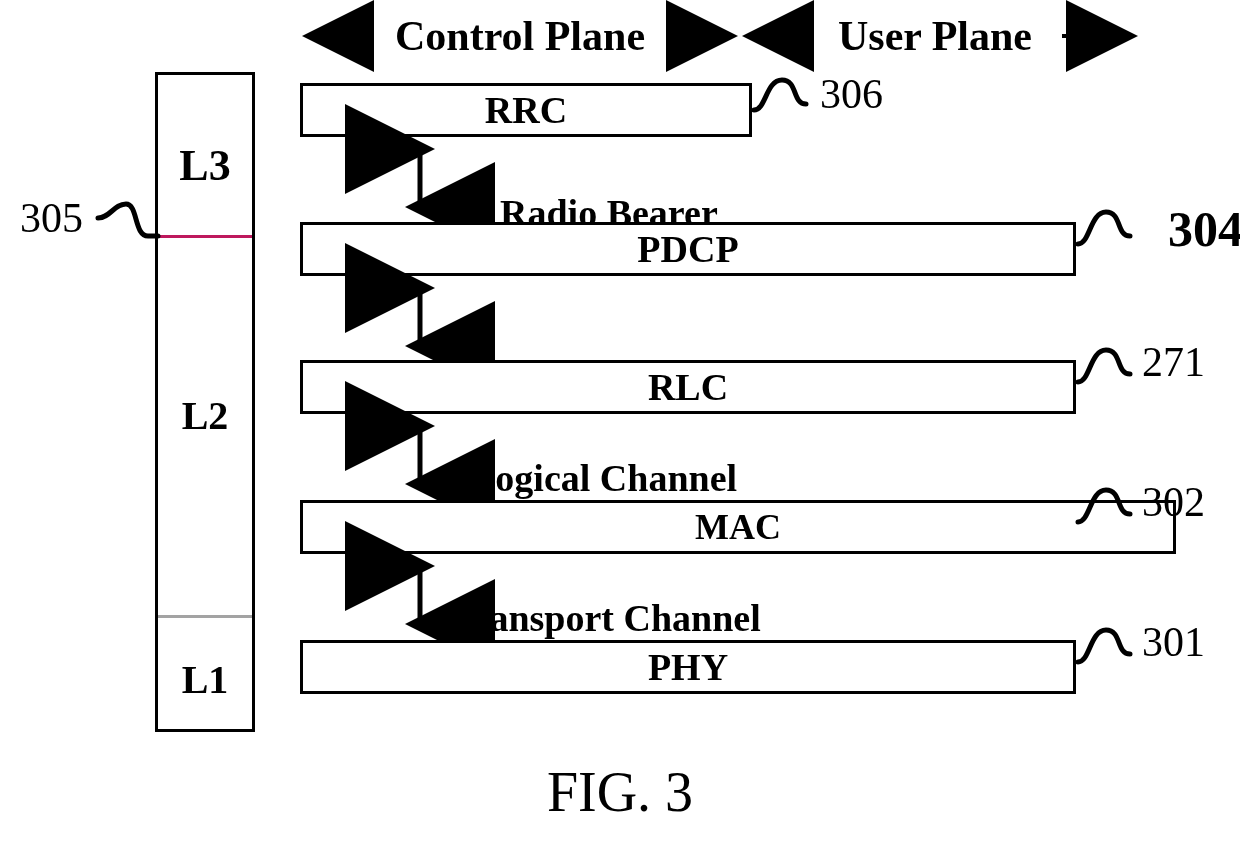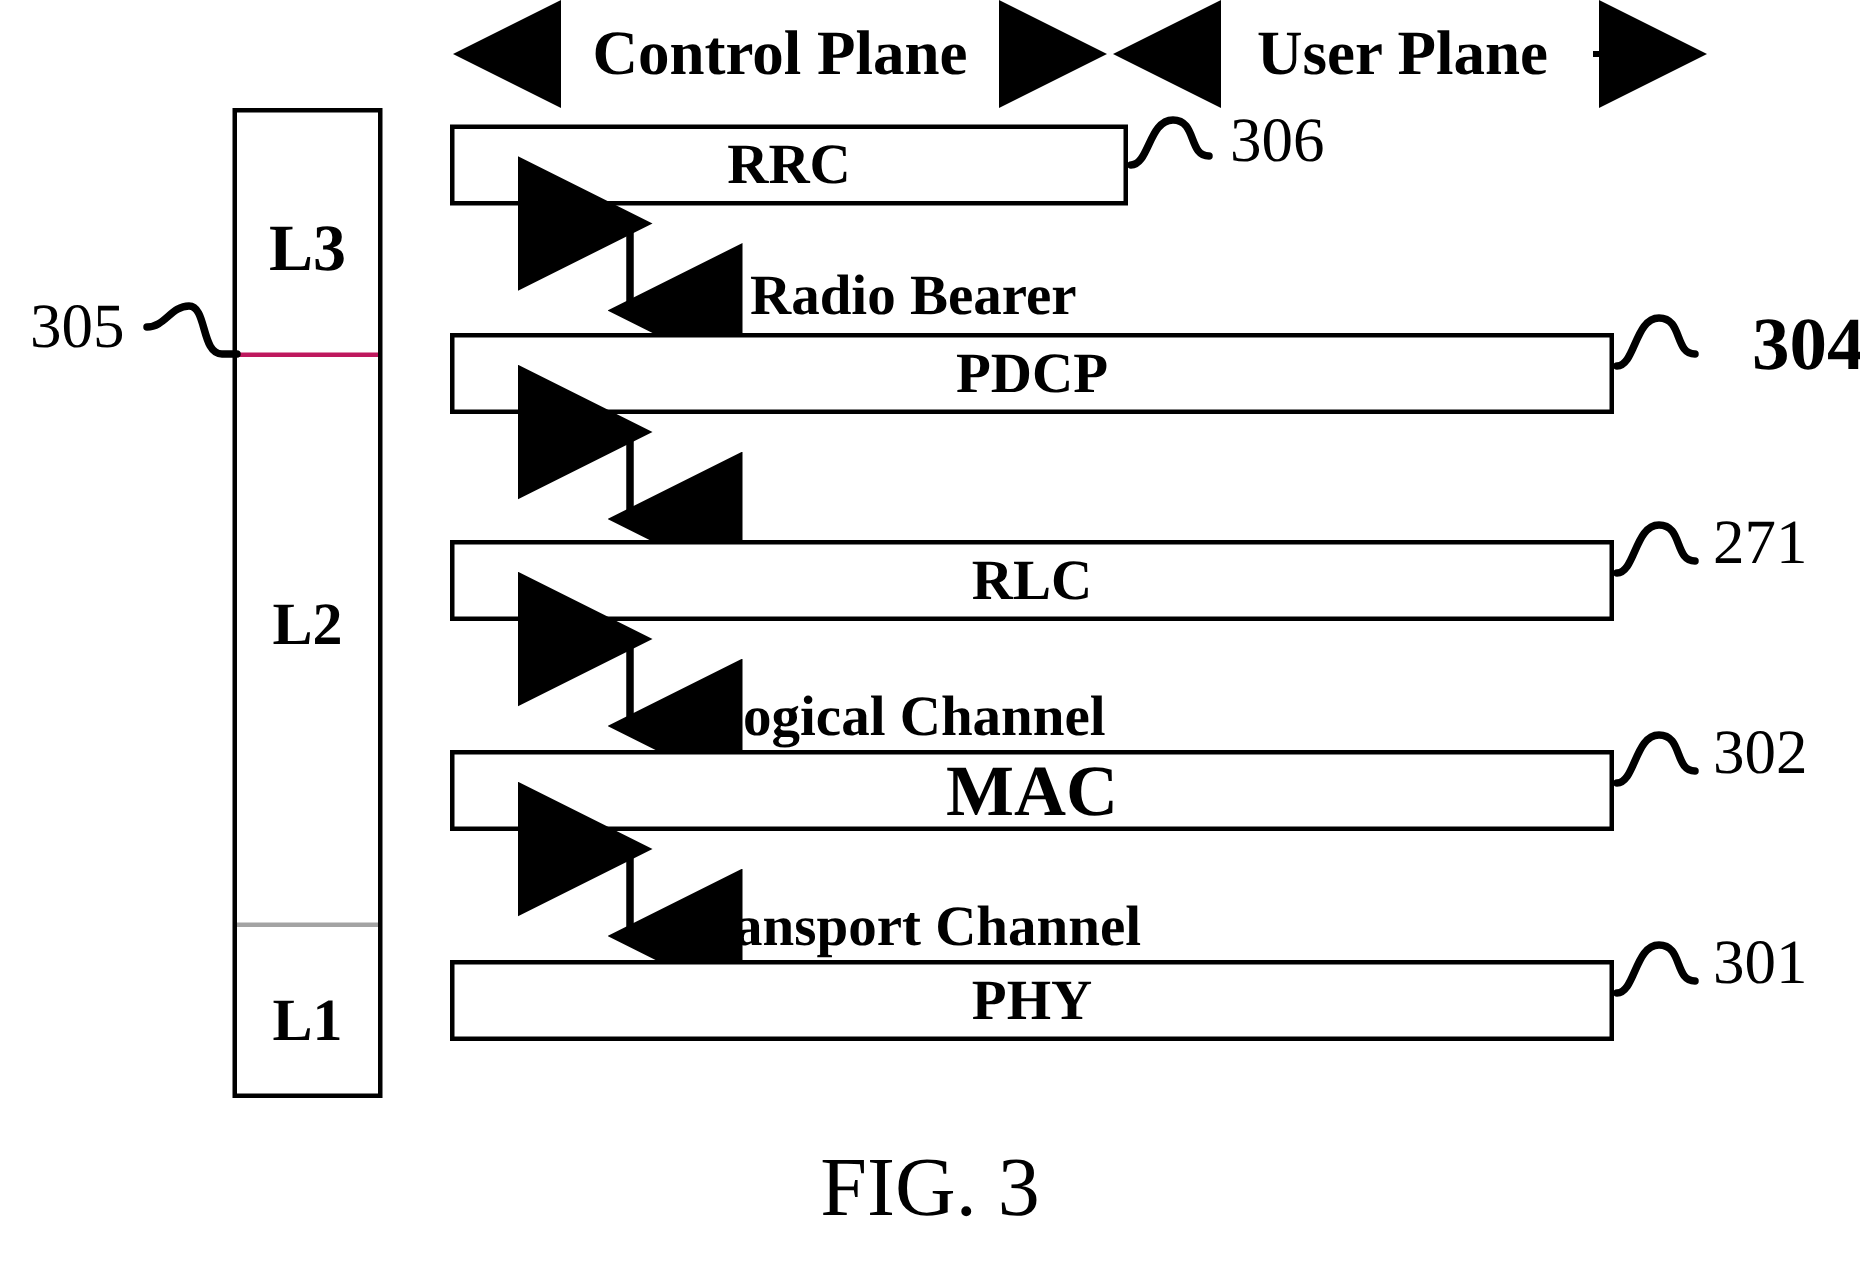--- a/index.html
+++ b/index.html
@@ -86,21 +86,21 @@
       <marker id="vUp" markerWidth="18" markerHeight="18" refX="9" refY="3" orient="auto">
         <path d="M0,18 L9,0 L18,18 Z" fill="#000"></path>
       </marker>
       <marker id="vDn" markerWidth="18" markerHeight="18" refX="9" refY="15" orient="auto">
         <path d="M0,0 L9,18 L18,0 Z" fill="#000"></path>
       </marker>
     </defs>
     <line x1="20" y1="12" x2="20" y2="70" stroke="#000" stroke-width="5" marker-start="url(#vUp)" marker-end="url(#vDn)"></line>
   </svg>
 
-  <div class="abs label" style="left:500px; top:175px; font-size:38px;">Radio Bearer</div>
+  <div class="abs label" style="left:500px; top:191px; font-size:38px;">Radio Bearer</div>
 
   <div class="abs box center-text" style="left:300px; top:222px; width:776px; height:54px; font-size:38px; font-weight:bold;">PDCP</div>
   <svg class="abs arrow" style="left:1076px; top:204px;" width="70" height="52">
     <path d="M2 40 C 14 40, 14 8, 30 8 C 46 8, 40 32, 54 32" stroke="#000" stroke-width="5" fill="none" stroke-linecap="round"></path>
   </svg>
   <div class="abs" style="left:1168px; top:200px; font-size:50px;font-weight:bold;">304</div>
 
   <svg class="abs arrow" style="left:400px; top:276px;" width="40" height="82">
     <line x1="20" y1="12" x2="20" y2="70" stroke="#000" stroke-width="5" marker-start="url(#vUp)" marker-end="url(#vDn)"></line>
   </svg>
@@ -110,21 +110,21 @@
     <path d="M2 40 C 14 40, 14 8, 30 8 C 46 8, 40 32, 54 32" stroke="#000" stroke-width="5" fill="none" stroke-linecap="round"></path>
   </svg>
   <div class="abs" style="left:1142px; top:338px; font-size:42px;">271</div>
 
   <svg class="abs arrow" style="left:400px; top:414px;" width="40" height="82">
     <line x1="20" y1="12" x2="20" y2="70" stroke="#000" stroke-width="5" marker-start="url(#vUp)" marker-end="url(#vDn)"></line>
   </svg>
 
   <div class="abs label" style="left:470px; top:456px; font-size:38px;">Logical Channel</div>
 
-  <div class="abs box center-text" style="left:300px; top:500px; width:776px; height:54px; font-size:48px; font-weight:bold;">MAC</div>
+  <div class="abs box center-text" style="left:300px; top:500px; width:876px; height:54px; font-size:36px; font-weight:bold;">MAC</div>
   <svg class="abs arrow" style="left:1076px; top:482px;" width="70" height="52">
     <path d="M2 40 C 14 40, 14 8, 30 8 C 46 8, 40 32, 54 32" stroke="#000" stroke-width="5" fill="none" stroke-linecap="round"></path>
   </svg>
   <div class="abs" style="left:1142px; top:478px; font-size:42px;">302</div>
 
   <svg class="abs arrow" style="left:400px; top:554px;" width="40" height="82">
     <line x1="20" y1="12" x2="20" y2="70" stroke="#000" stroke-width="5" marker-start="url(#vUp)" marker-end="url(#vDn)"></line>
   </svg>
 
   <div class="abs label" style="left:450px; top:596px; font-size:38px;">Transport Channel</div>

